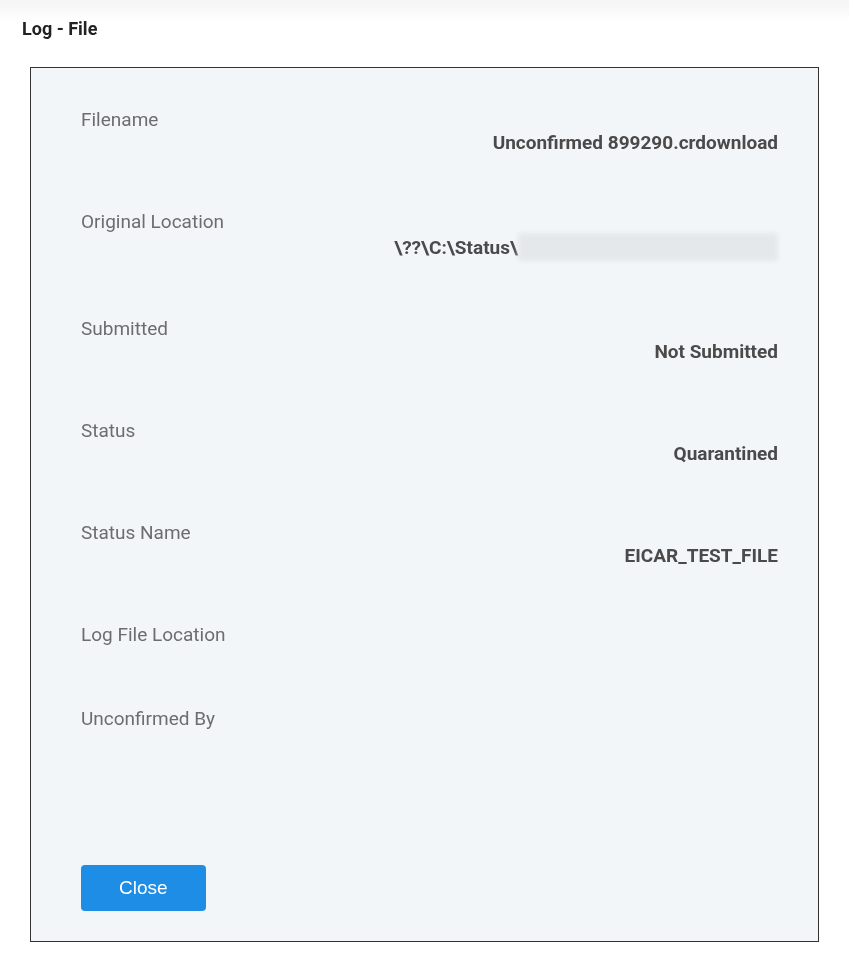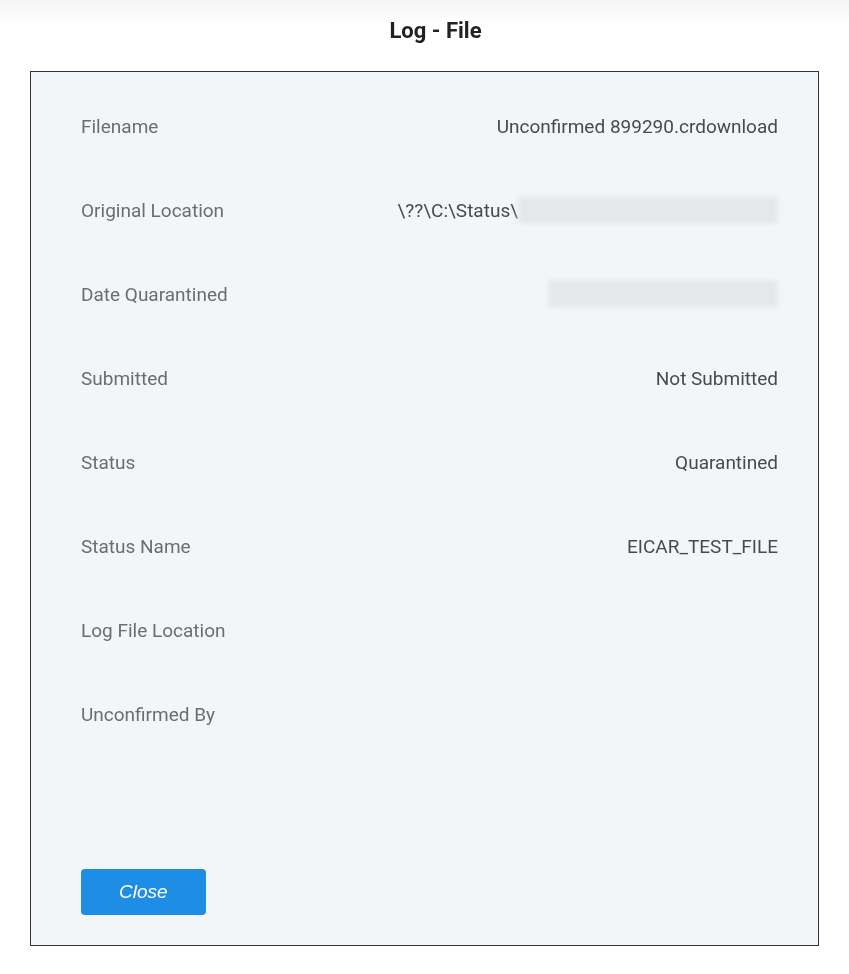--- a/index.html
+++ b/index.html
@@ -12,51 +12,51 @@
       background: #ffffff;
       width: 849px;
       height: 974px;
       position: relative;
     }
     .header-area {
       padding: 18px 0 18px 22px;
       background: linear-gradient(to bottom, #f5f5f5 0%, #ffffff 40%);
     }
     .header-title {
-      font-size: 22px;
+      font-size: 18px;
       font-weight: bold;
       color: #222;
-      text-align: center;
     }
     .panel {
       margin: 10px 30px 20px 30px;
       border: 1px solid #333;
       background: #f3f6f9;
       padding: 40px 40px 30px 50px;
       height: 875px;
       position: relative;
     }
     .row {
       display: flex;
       justify-content: space-between;
-      align-items: center;
       margin-bottom: 56px;
       min-height: 28px;
+      flex-direction: column;
     }
     .label {
       font-size: 19px;
       color: #6d6d6d;
       flex: 0 0 auto;
     }
     .value {
       font-size: 19px;
       color: #4a4a4a;
       text-align: right;
       flex: 1 1 auto;
       padding-left: 20px;
+      font-weight: bold;
     }
     .value-group {
       display: flex;
       align-items: center;
       justify-content: flex-end;
       flex: 1 1 auto;
     }
     .redacted {
       display: inline-block;
       background: #e5e8eb;
@@ -75,21 +75,20 @@
       color: #ffffff;
       border: none;
       font-size: 19px;
       font-weight: 500;
       padding: 12px 38px;
       border-radius: 4px;
       cursor: pointer;
       position: absolute;
       bottom: 30px;
       left: 50px;
-      font-style: italic;
     }
   </style>
 </head>
 <body>
 
 <div class="header-area">
   <div class="header-title">Log - File</div>
 </div>
 
 <div class="panel">
@@ -100,26 +99,20 @@
   </div>
 
   <div class="row">
     <span class="label">Original Location</span>
     <span class="value-group">
       <span class="value" style="flex:0 0 auto;padding-left:0;">\??\C:\Status\</span>
       <span class="redacted redacted-wide"></span>
     </span>
   </div>
 
-  <div class="row">
-    <span class="label">Date Quarantined</span>
-    <span class="value-group">
-      <span class="redacted redacted-mid"></span>
-    </span>
-  </div>
 
   <div class="row">
     <span class="label">Submitted</span>
     <span class="value">Not Submitted</span>
   </div>
 
   <div class="row">
     <span class="label">Status</span>
     <span class="value">Quarantined</span>
   </div>

